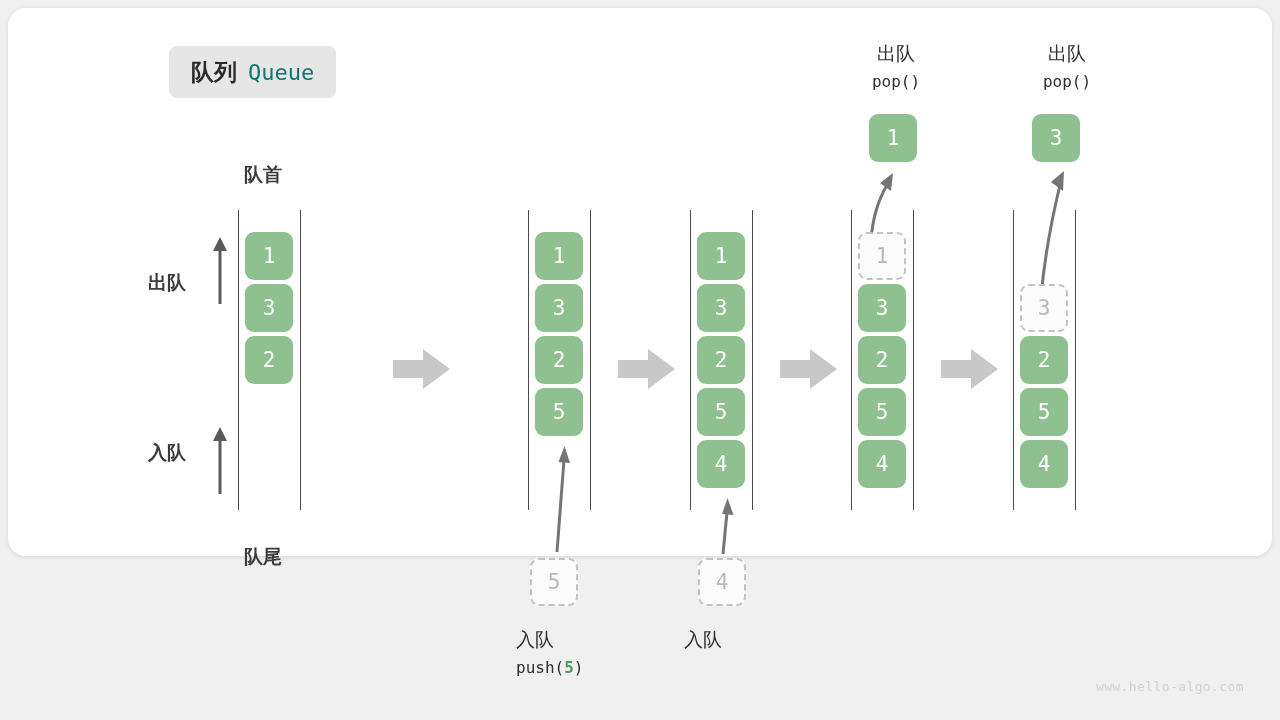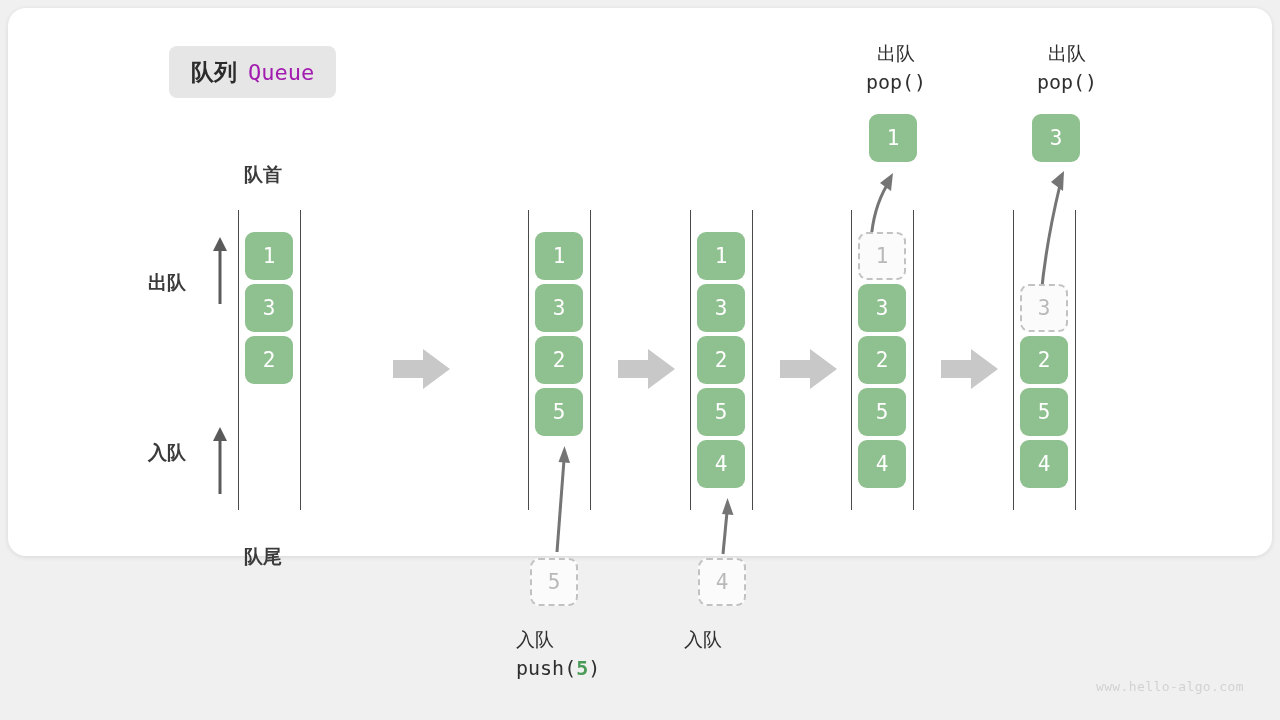--- a/index.html
+++ b/index.html
@@ -19,39 +19,39 @@
   
   .title-badge{
     position:absolute;left:161px;top:38px;
     height:52px;box-sizing:border-box;
     padding:0 22px;
     background:#e6e6e6;border-radius:8px;
     display:flex;align-items:center;gap:11px;
     white-space:nowrap;
   }
   .title-cn{font-size:23px;font-weight:bold;color:#2b2b2b;font-family:"DejaVu Sans",sans-serif;}
-  .title-en{font-size:22px;color:#a21caf;font-family:"DejaVu Sans Mono","Liberation Mono",monospace;}
+  .title-en{font-size:22px;color:#0f766e;font-family:"DejaVu Sans Mono","Liberation Mono",monospace;}
 
   
   .cn-label{
     font-family:"DejaVu Sans",sans-serif;
     font-weight:bold;color:#3b3b3b;font-size:19px;
     position:absolute;white-space:nowrap;
   }
   .op-label{
     position:absolute;text-align:center;white-space:nowrap;
     color:#3b3b3b;
   }
   .op-cn{
     font-family:"DejaVu Sans",sans-serif;
     font-size:19px;line-height:27px;color:#2f2f2f;
   }
   .op-code{
     font-family:"DejaVu Sans Mono","Liberation Mono",monospace;
-    font-size:20px;line-height:30px;color:#2f2f2f;
+    font-size:16px;line-height:30px;color:#2f2f2f;
   }
   .num-green{color:#4a9a58;font-weight:bold;}
 
   
   .queue{position:absolute;}
   .rail{
     position:absolute;top:0;width:0;
     border-left:1.6px solid #4a4a4a;
     height:300px;
   }

